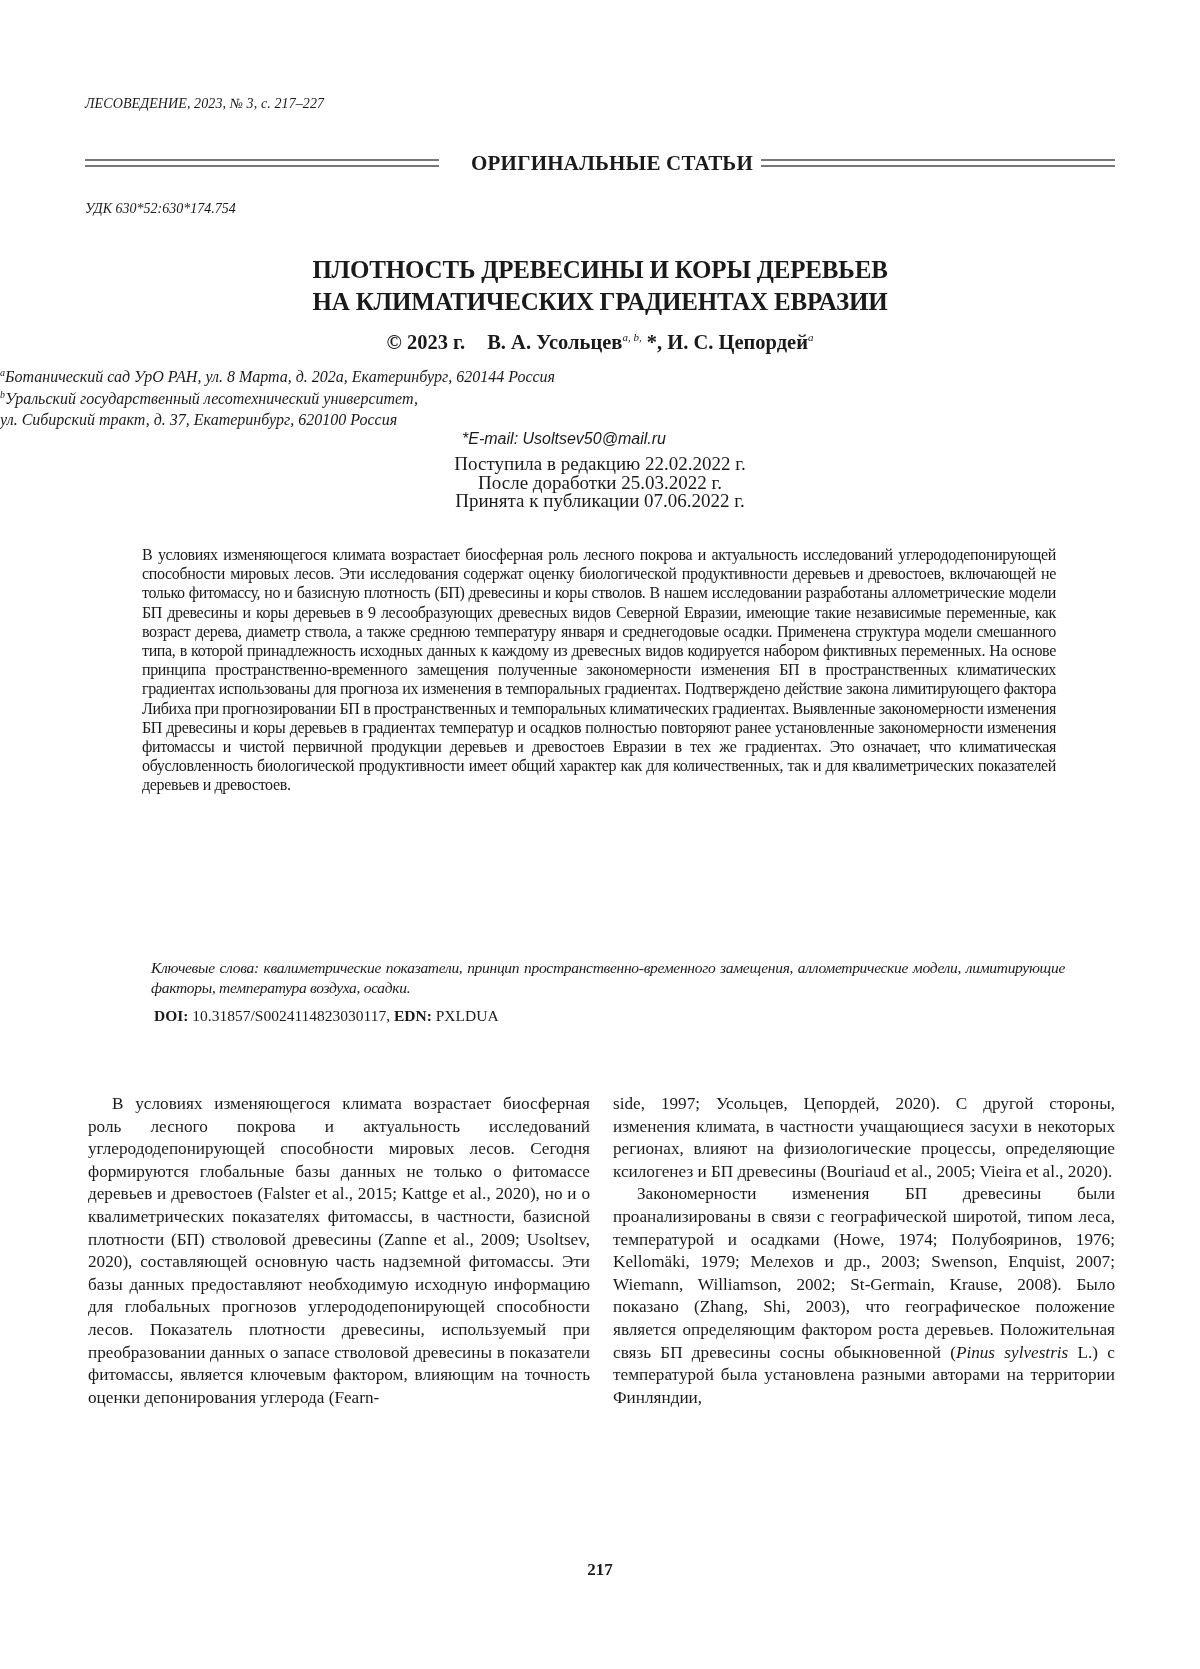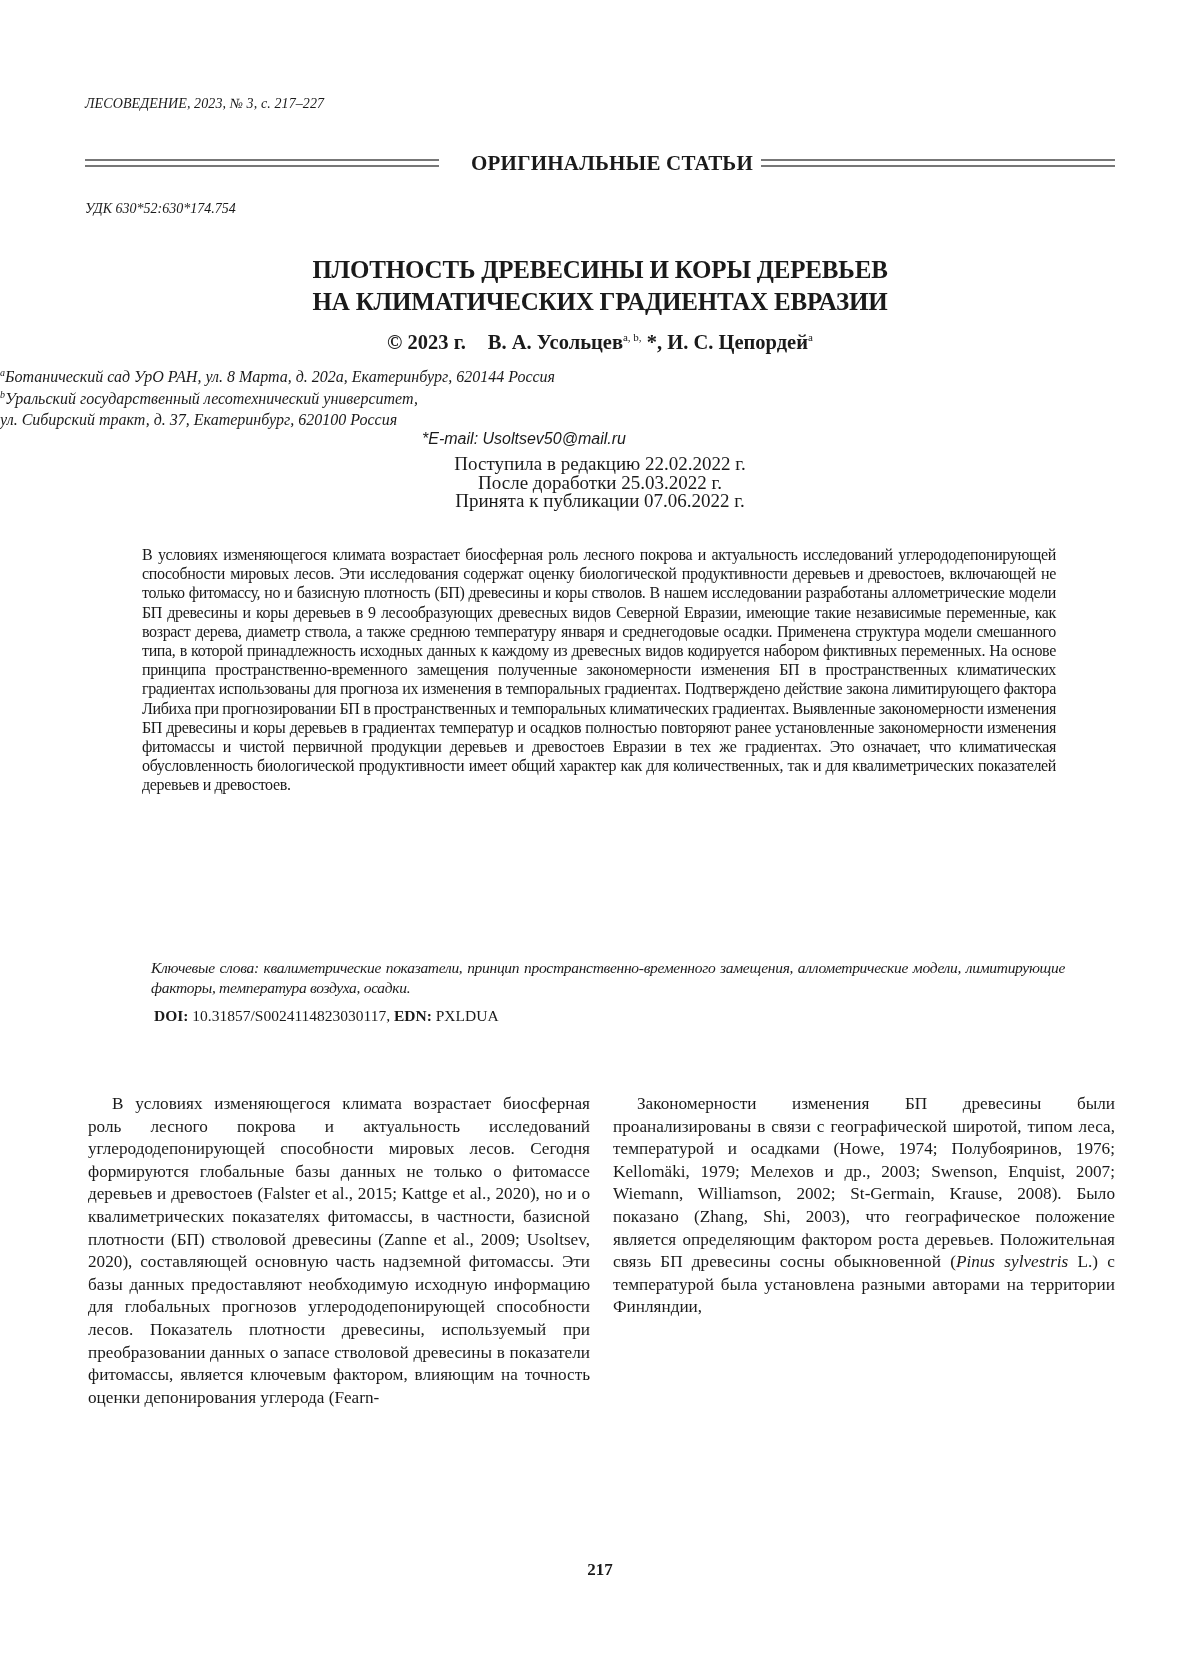--- a/index.html
+++ b/index.html
@@ -5,27 +5,27 @@
   html, body { margin: 0; padding: 0; background: #ffffff; }
   body { width: 1200px; height: 1669px; position: relative; overflow: hidden;
          font-family: "Liberation Serif", "DejaVu Serif", serif; color: #1a1a1a; }
   .journal-line { position: absolute; left: 85px; top: 96px; font-size: 14px; font-style: italic; letter-spacing: 0.1px; }
   .section-header { position: absolute; left: 85px; top: 148px; width: 1030px; height: 30px; display: flex; align-items: center; }
   .rule { flex: 1; height: 4px; border-top: 2px solid #777; border-bottom: 2px solid #777; }
   .section-title { font-weight: bold; font-size: 21px; padding: 0 8px; letter-spacing: 0.2px; white-space: nowrap; margin-left: 24px; }
   .udk { position: absolute; left: 85px; top: 201px; font-size: 14px; font-style: italic; }
   .title { position: absolute; left: 0; width: 1200px; top: 254px; text-align: center; font-weight: bold; font-size: 25px; line-height: 32px; letter-spacing: -0.2px; }
   .authors { position: absolute; left: 0; width: 1200px; top: 331px; text-align: center; font-weight: bold; font-size: 20.5px; }
-  .authors sup { font-size: 11px; font-weight: normal; }
+  .authors sup { font-size: 11px; font-style: italic; font-weight: normal; }
   .authors .gap { display: inline-block; width: 22px; }
   .affil { position: absolute; left: 0; width: 1200px; font-style: italic; font-size: 16px; line-height: 21px; }
   .affil sup { font-size: 10px; }
   .affil-a { top: 362px; }
   .affil-b { top: 384px; }
-  .email { position: absolute; left: 0; width: 1048px; top: 430px; text-align: center; font-style: italic; font-size: 16px; font-family: "Liberation Sans", sans-serif; }
+  .email { position: absolute; left: 0; width: 1048px; top: 430px; text-align: center; font-style: italic; font-size: 16px; font-family: "Liberation Sans", sans-serif; padding-left: 40px; }
   .dates { position: absolute; left: 0; width: 1200px; top: 455px; text-align: center; font-size: 19px; line-height: 18.5px; }
   .abstract { position: absolute; left: 142px; width: 914px; top: 545px; font-size: 16px; line-height: 19.2px; text-align: justify; font-stretch: condensed; letter-spacing: -0.35px; }
   .keywords { position: absolute; left: 142px; width: 914px; top: 958px; font-size: 15.5px; line-height: 20px; font-style: italic; text-align: justify; letter-spacing: -0.3px; margin-left: 9px; }
   .doi { position: absolute; left: 154px; top: 1007px; font-size: 15.5px; }
   .doi b { font-weight: bold; }
   .col { position: absolute; top: 1093px; width: 502px; font-size: 17.2px; line-height: 22.6px; text-align: justify; hyphens: manual; }
   .col-left { left: 88px; }
   .col-right { left: 613px; }
   .col p { margin: 0; }
   .indent { text-indent: 24px; }
@@ -75,16 +75,17 @@
 
 <div class="doi">
   <b>DOI:</b><span> 10.31857/S0024114823030117, </span><b>EDN:</b><span> PXLDUA</span>
 </div>
 
 <div class="col col-left">
   <p class="indent">В условиях изменяющегося климата возрастает биосферная роль лесного покрова и актуальность исследований углерододепонирующей способности мировых лесов. Сегодня формируются глобальные базы данных не только о фитомассе деревьев и древостоев (Falster et al., 2015; Kattge et al., 2020), но и о квалиметрических показателях фитомассы, в частности, базисной плотности (БП) стволовой древесины (Zanne et al., 2009; Usoltsev, 2020), составляющей основную часть надземной фитомассы. Эти базы данных предоставляют необходимую исходную информацию для глобальных прогнозов углерододепонирующей способности лесов. Показатель плотности древесины, используемый при преобразовании данных о запасе стволовой древесины в показатели фитомассы, является ключевым фактором, влияющим на точность оценки депонирования углерода (Fearn-</p>
 </div>
 
 <div class="col col-right">
+  <p>side, 1997; Усольцев, Цепордей, 2020). С другой стороны, изменения климата, в частности учащающиеся засухи в некоторых регионах, влияют на физиологические процессы, определяющие ксилогенез и БП древесины (Bouriaud et al., 2005; Vieira et al., 2020).</p>
   <p class="indent"><span>Закономерности изменения БП древесины были проанализированы в связи с географической широтой, типом леса, температурой и осадками (Howe, 1974; Полубояринов, 1976; Kellomäki, 1979; Мелехов и др., 2003; Swenson, Enquist, 2007; Wiemann, Williamson, 2002; St-Germain, Krause, 2008). Было показано (Zhang, Shi, 2003), что географическое положение является определяющим фактором роста деревьев. Положительная связь БП древесины сосны обыкновенной (</span><i>Pinus sylvestris</i><span> L.) с температурой была установлена разными авторами на территории Финляндии,</span></p>
 </div>
 
 <div class="page-number">217</div>
 
 </body></html>

